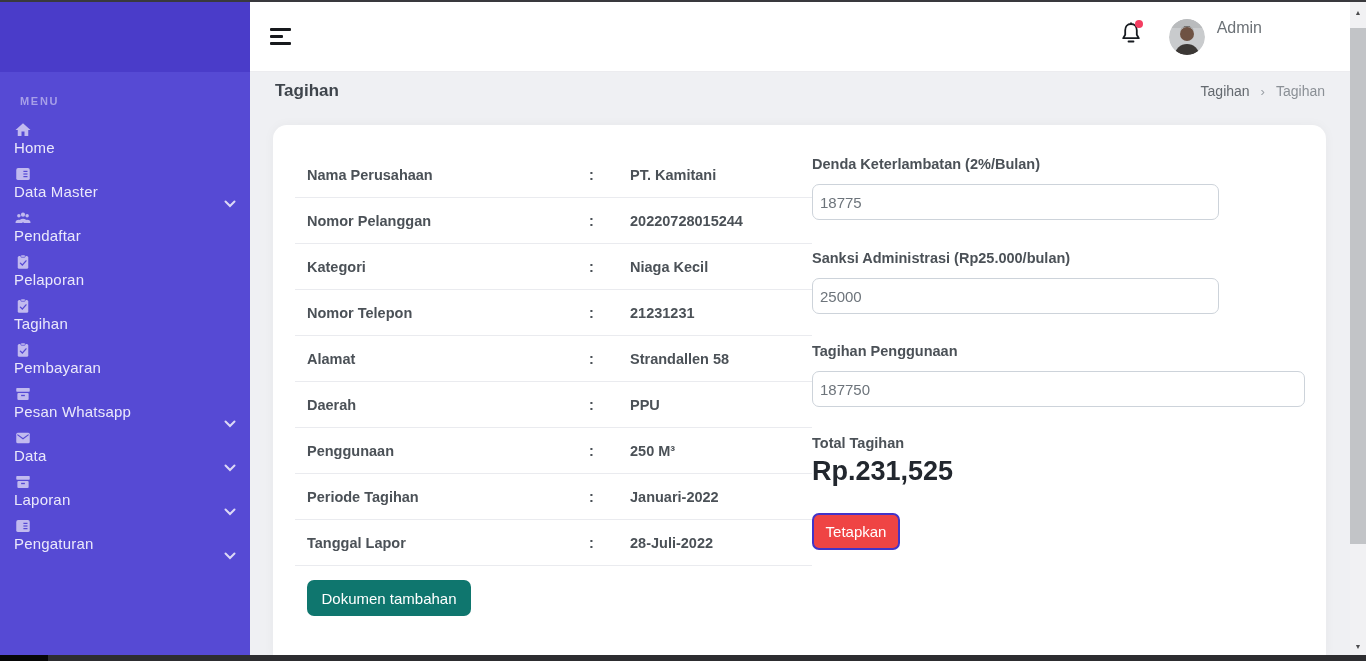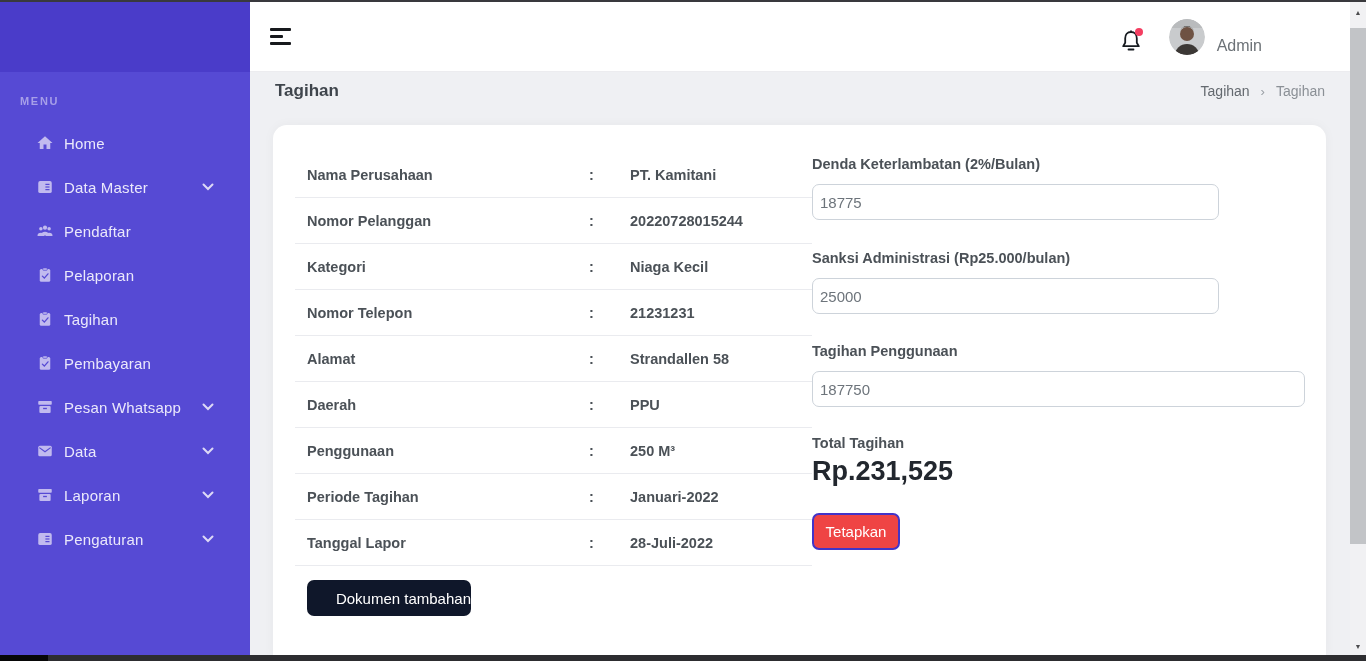--- a/index.html
+++ b/index.html
@@ -13,34 +13,34 @@
   .top-edge { position:absolute; top:0; left:0; width:1366px; height:2px; background:#39393d; z-index:80; }
   .bottom-edge { position:absolute; bottom:0; left:0; width:1366px; height:6px; display:flex; z-index:80; }
   .bottom-edge .seg1 { width:48px; background:#070707; }
   .bottom-edge .seg2 { flex:1; background:#2d2d30; }
 
   
   .sidebar { position:absolute; left:0; top:2px; width:250px; height:653px; background:#564ad4; z-index:5; }
   .sidebar-header { height:70px; background:#4a3cc9; }
   .menu-label { margin:23px 0 0 20px; font-size:11px; font-weight:bold; letter-spacing:1.7px; color:#a79fe8; }
   .nav { margin-top:14px; }
-  .nav-item { height:44px; display:flex; align-items:center; padding:0 36px; cursor:pointer; }
+  .nav-item { height:44px; display:flex; align-items:flex-start; padding:0 14px; cursor:pointer;flex-direction:column; }
   .nav-item .nicon { width:18px; height:18px; margin-right:10px; flex:0 0 18px; display:flex; align-items:center; }
   .nav-item .nlabel { font-size:15px; color:#eae8fb; letter-spacing:0.2px; }
   .nav-item .chev { margin-left:auto; display:flex; align-items:center; }
 
   
   .main { position:absolute; left:250px; top:2px; width:1100px; height:653px; }
   .topbar { height:70px; background:#ffffff; display:flex; align-items:center; padding:0 88px 0 20px; border-bottom:1px solid #ececef; }
   .hamburger { width:22px; height:17px; display:flex; flex-direction:column; justify-content:space-between; cursor:pointer; }
   .hamburger i { display:block; height:3px; background:#17191d; border-radius:1px; }
   .hamburger i:nth-child(1){ width:21px; }
   .hamburger i:nth-child(2){ width:13px; }
   .hamburger i:nth-child(3){ width:21px; }
-  .topbar-right { margin-left:auto; display:flex; align-items:flex-end; }
+  .topbar-right { margin-left:auto; display:flex; align-items:flex-start; }
   .bell-wrap { position:relative; width:24px; height:28px; cursor:pointer; }
   .bell-dot { position:absolute; top:1px; right:0px; width:8px; height:8px; border-radius:50%; background:#f43e61; }
   .avatar { width:36px; height:36px; border-radius:50%; margin-left:26px; overflow:hidden; cursor:pointer; }
   .user-name { margin-left:12px; font-size:16px; color:#6c7277; }
 
   .titlebar { height:38px; display:flex; align-items:center; padding:0 25px; }
   .page-title { font-size:17px; font-weight:bold; color:#3f454c; }
   .breadcrumb { margin-left:auto; font-size:14px; display:flex; align-items:center; }
   .bc-link { color:#64696f; cursor:pointer; }
   .bc-sep { color:#9ba0a6; margin:0 11px; font-size:13px; }
@@ -49,22 +49,22 @@
   
   .card { position:absolute; left:23px; top:123px; width:1053px; height:532px; background:#ffffff;
           border-radius:14px 14px 0 0; box-shadow:0 0 12px rgba(40,40,60,0.04); }
   .left-col { position:absolute; left:22px; top:17px; width:517px; }
   .detail-heading { font-size:27px; font-weight:bold; color:#22272e; letter-spacing:0.2px; }
   .detail-table { margin-top:10px; }
   .drow { display:flex; align-items:center; height:46px; border-bottom:1px solid #eaebef;
           font-size:14.5px; font-weight:bold; color:#4b5157; padding-left:12px; }
   .drow .lbl { width:282px; }
   .drow .sep { width:41px; }
-  .doc-btn { margin:14px 0 0 12px; width:164px; height:36px; background:#0f172a; color:#fff;
-             border:none; border-radius:7px; font-size:15px; font-family:inherit; cursor:pointer;text-align:right; }
+  .doc-btn { margin:14px 0 0 12px; width:164px; height:36px; background:#0f766e; color:#fff;
+             border:none; border-radius:7px; font-size:15px; font-family:inherit; cursor:pointer; }
 
   .right-col { position:absolute; left:539px; top:0; width:493px; }
   .f-label { font-size:14.5px; font-weight:bold; color:#4b5157; }
   .lab1 { margin-top:31px; }
   .lab2 { margin-top:30px; }
   .lab3 { margin-top:29px; }
   .f-input { display:block; margin-top:12px; height:36px; border:1px solid #cdd3da; border-radius:7px;
              padding:0 7px; font-size:15px; color:#6d747b; font-family:inherit; width:407px; background:#fff; }
   .f-input.wide { width:493px; }
   .total-label { margin-top:28px; }

